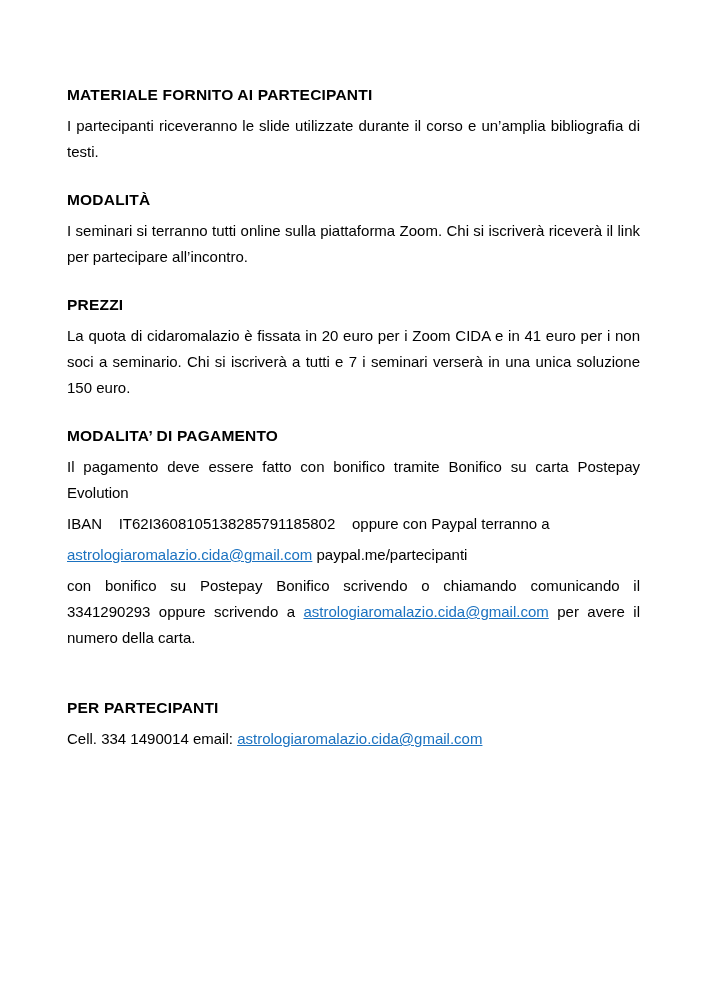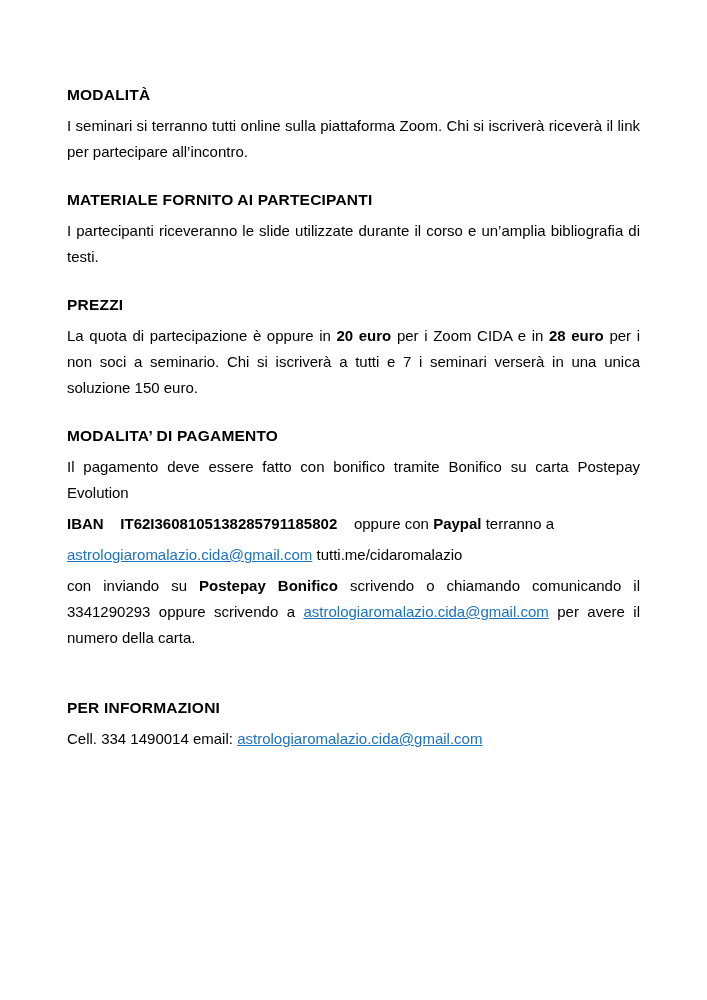--- a/index.html
+++ b/index.html
@@ -22,69 +22,69 @@
     font-size: 15.5px;
     font-weight: bold;
     line-height: 26px;
     margin: 0 0 5px 0;
     letter-spacing: 0.2px;
   }
   p {
     margin: 0 0 5px 0;
     text-align: justify;
   }
-  .b { font-weight: bold; }
+  .b { font-weight: normal; }
   a.link {
     color: var(--link-color);
     cursor: pointer;
   }
   .gap-before { margin-top: 44px; }
 </style>
 </head>
 <body>
 
 <div class="page">
 
   <section>
+    <h2>MATERIALE FORNITO AI PARTECIPANTI</h2>
+    <p>
+      <span>I partecipanti riceveranno le slide utilizzate durante il corso e un’amplia bibliografia di testi.</span>
+    </p>
+  </section>
+
+  <section>
     <h2>MODALITÀ</h2>
     <p>
       <span>I seminari si terranno tutti online sulla piattaforma Zoom. Chi si iscriverà riceverà il link per partecipare all’incontro.</span>
     </p>
   </section>
 
   <section>
-    <h2>MATERIALE FORNITO AI PARTECIPANTI</h2>
-    <p>
-      <span>I partecipanti riceveranno le slide utilizzate durante il corso e un’amplia bibliografia di testi.</span>
-    </p>
-  </section>
-
-  <section>
     <h2>PREZZI</h2>
     <p>
-      <span>La quota di partecipazione è oppure in </span><span class="b">20 euro</span><span> per i Zoom CIDA e in </span><span class="b">28 euro</span><span> per i non soci a seminario. Chi si iscriverà a tutti e 7 i seminari verserà in una unica soluzione 150 euro.</span>
+      <span>La quota di cidaromalazio è fissata in </span><span class="b">20 euro</span><span> per i Zoom CIDA e in </span><span class="b">41 euro</span><span> per i non soci a seminario. Chi si iscriverà a tutti e 7 i seminari verserà in una unica soluzione 150 euro.</span>
     </p>
   </section>
 
   <section>
     <h2>MODALITA’ DI PAGAMENTO</h2>
     <p>
       <span>Il pagamento deve essere fatto con bonifico tramite Bonifico su carta Postepay Evolution</span>
     </p>
     <p>
       <span class="b">IBAN&nbsp;&nbsp;&nbsp;&nbsp;IT62I3608105138285791185802</span><span>&nbsp;&nbsp;&nbsp;&nbsp;oppure con </span><span class="b">Paypal</span><span> terranno a</span>
     </p>
     <p>
-      <a class="link" href="#">astrologiaromalazio.cida@gmail.com</a><span> tutti.me/cidaromalazio</span>
+      <a class="link" href="#">astrologiaromalazio.cida@gmail.com</a><span> paypal.me/partecipanti</span>
     </p>
     <p>
-      <span>con inviando su </span><span class="b">Postepay Bonifico</span><span> scrivendo o chiamando comunicando il 3341290293 oppure scrivendo a </span><a class="link" href="#">astrologiaromalazio.cida@gmail.com</a><span> per avere il numero della carta.</span>
+      <span>con bonifico su </span><span class="b">Postepay Bonifico</span><span> scrivendo o chiamando comunicando il 3341290293 oppure scrivendo a </span><a class="link" href="#">astrologiaromalazio.cida@gmail.com</a><span> per avere il numero della carta.</span>
     </p>
   </section>
 
   <section class="gap-before">
-    <h2>PER INFORMAZIONI</h2>
+    <h2>PER PARTECIPANTI</h2>
     <p>
       <span>Cell. 334 1490014 email: </span><a class="link" href="#">astrologiaromalazio.cida@gmail.com</a>
     </p>
   </section>
 
 </div>
 
 </body></html>

